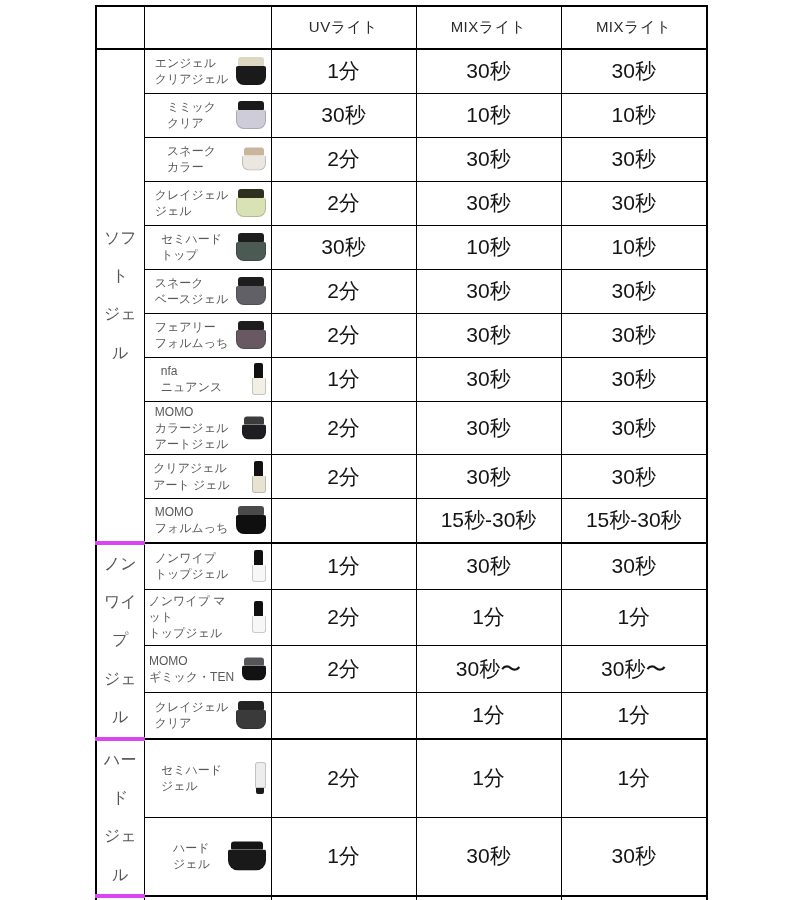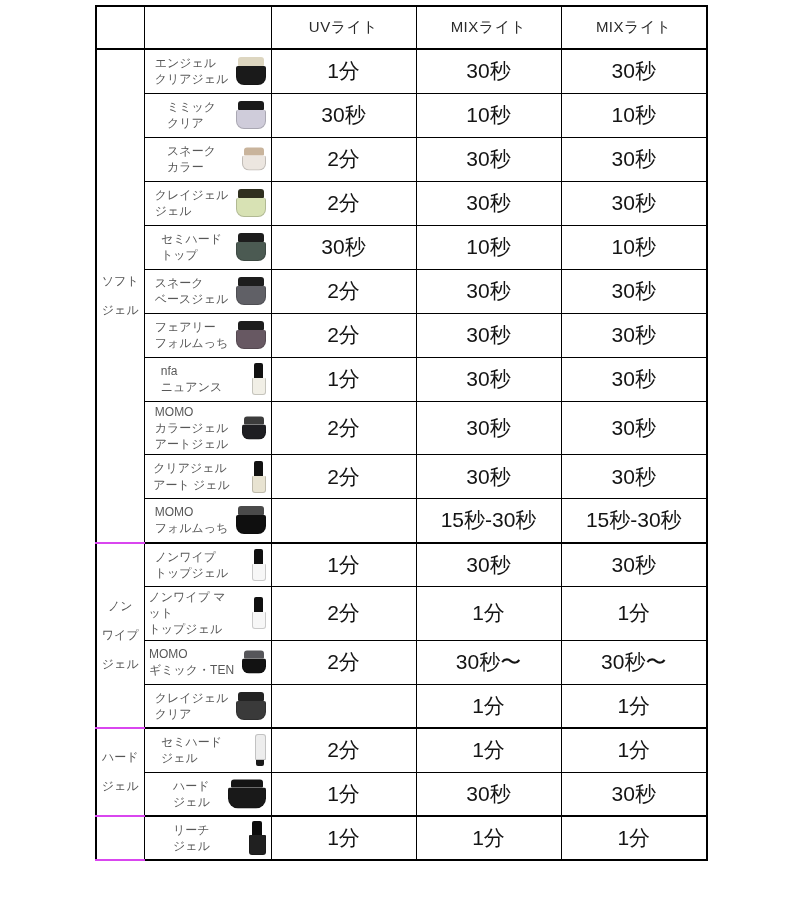--- a/index.html
+++ b/index.html
@@ -24,24 +24,24 @@
     height: 43px;
     font-size: 15px; font-weight: 400; color: #2b2b2b;
     text-align: center; letter-spacing: 0.5px;
     border-bottom: 2px solid #000;
   }
   .cure tbody tr { height: 44px; }
   tr.group-end td { border-bottom: 2px solid #000; }
 
   td.gcell {
     text-align: center;
-    font-size: 12px; color: #555;
+    font-size: 16px; color: #555;
     line-height: 2.4;
     white-space: pre-line;
-    border-bottom: 2px solid #d946ef;
+    border-bottom: 4px solid #d946ef;
   }
 
   td.name-cell { position: relative; text-align: center; padding: 2px 36px 2px 4px; }
   .pname {
     display: inline-block;
     font-size: 12px; line-height: 1.35; color: #585858;
     white-space: pre-line; text-align: left;
   }
 
   td.time-cell {

